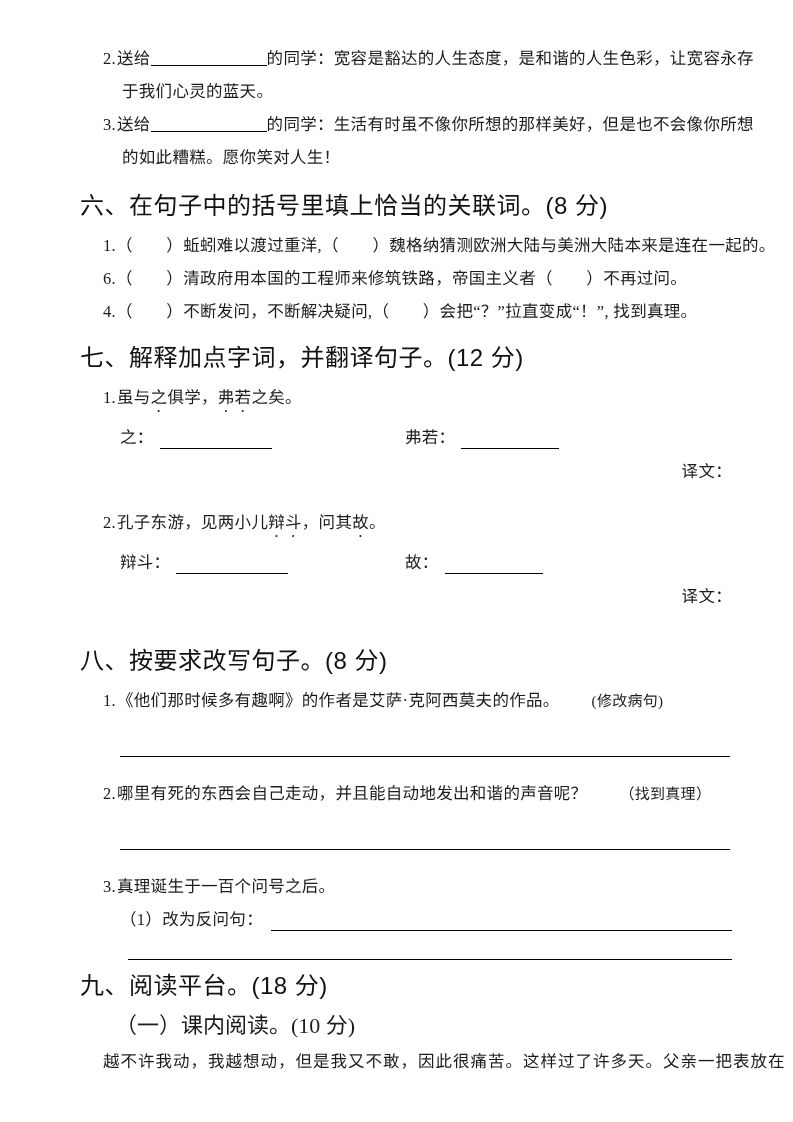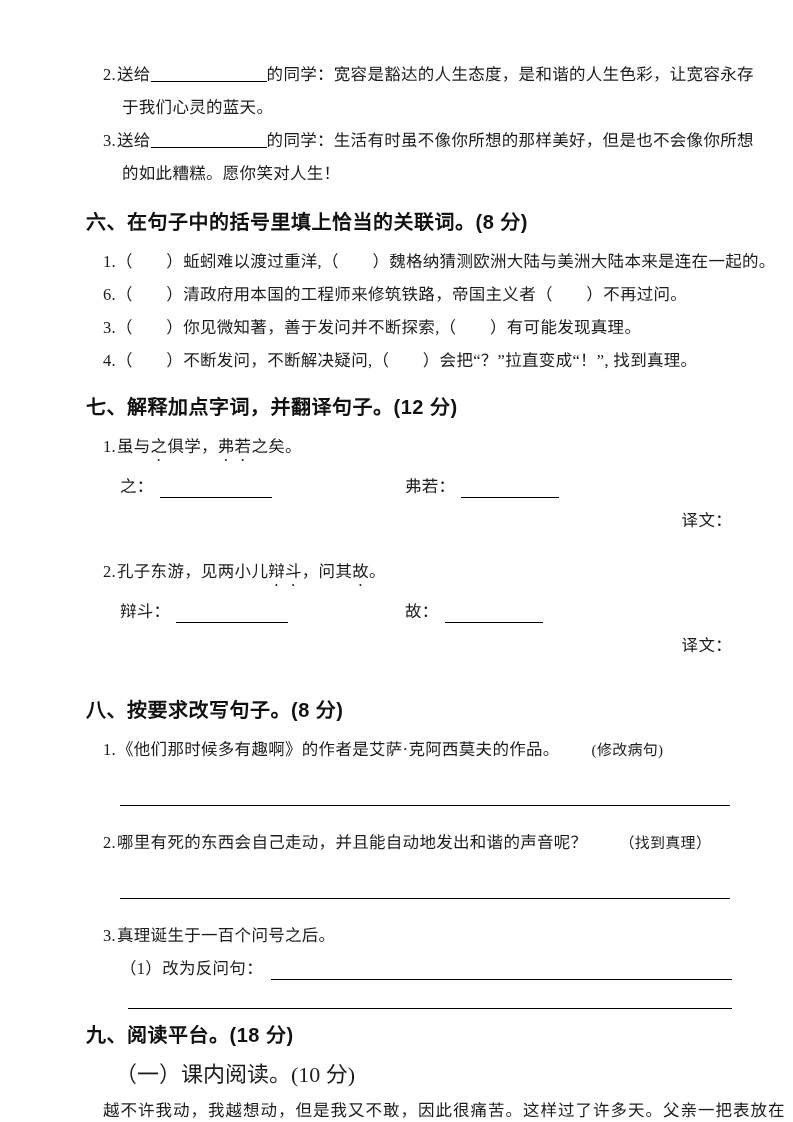--- a/index.html
+++ b/index.html
@@ -11,42 +11,42 @@
     width: 793px;
     height: 1122px;
     overflow: hidden;
     color: #1c1c1c;
     font-family: "Liberation Serif", serif;
   }
   .page {
     box-sizing: border-box;
     width: 730px;
     height: 1122px;
-    padding: 64px 60px 0 75px;
+    padding: 48px 60px 0 75px;
     position: relative;
   }
   
   .line {
     font-size: 16.5px;
     line-height: 22px;
     letter-spacing: 0.3px;
     white-space: nowrap;
   }
   .q {  margin-left: 28px; margin-bottom: 11px; }
   .cont { margin-left: 47px; }
   .num { padding-right: 1px; }
   
   .sec-title {
     font-family: "Liberation Sans", sans-serif;
-    font-weight: 700;
-    font-size: 20px;
+    font-weight: 400;
+    font-size: 24px;
     line-height: 26px;
     color: #111111;
     letter-spacing: 0.5px;
-    margin: 0 0 16px 11px;
+    margin: 0 0 16px 5px;
   }
   .mt-six   { margin-top: 20px; }
   .mt-seven { margin-top: 22px; }
   .mt-eight { margin-top: 24px; }
   .mt-nine  { margin-top: 12px; }
   
   .blank {
     display: inline-block;
     border-bottom: 1px solid #000000;
     height: 15px;
@@ -131,21 +131,20 @@
     <div class="line q">
       <span class="num">3.</span><span>送给</span><span class="blank blank-name"></span><span>的同学：生活有时虽不像你所想的那样美好，但是也不会像你所想</span>
     </div>
     <div class="line q cont gap-after-five">的如此糟糕。愿你笑对人生！</div>
   </div>
 
   <div>
     <h2 class="sec-title mt-six">六、在句子中的括号里填上恰当的关联词。(8 分)</h2>
     <div class="line q">1.（　　）蚯蚓难以渡过重洋,（　　）魏格纳猜测欧洲大陆与美洲大陆本来是连在一起的。</div>
     <div class="line q">6.（　　）清政府用本国的工程师来修筑铁路，帝国主义者（　　）不再过问。</div>
-    <div class="line q">3.（　　）你见微知著，善于发问并不断探索,（　　）有可能发现真理。</div>
     <div class="line q">4.（　　）不断发问，不断解决疑问,（　　）会把“？”拉直变成“！”, 找到真理。</div>
   </div>
 
   <div>
     <h2 class="sec-title mt-seven">七、解释加点字词，并翻译句子。(12 分)</h2>
 
     <div class="line q">
       <span class="num">1.</span><span><span>虽与</span><span class="em-dot">之</span><span>俱学，</span><span class="em-dot">弗若</span><span>之矣。</span></span>
     </div>
     <div class="line fill-row">

